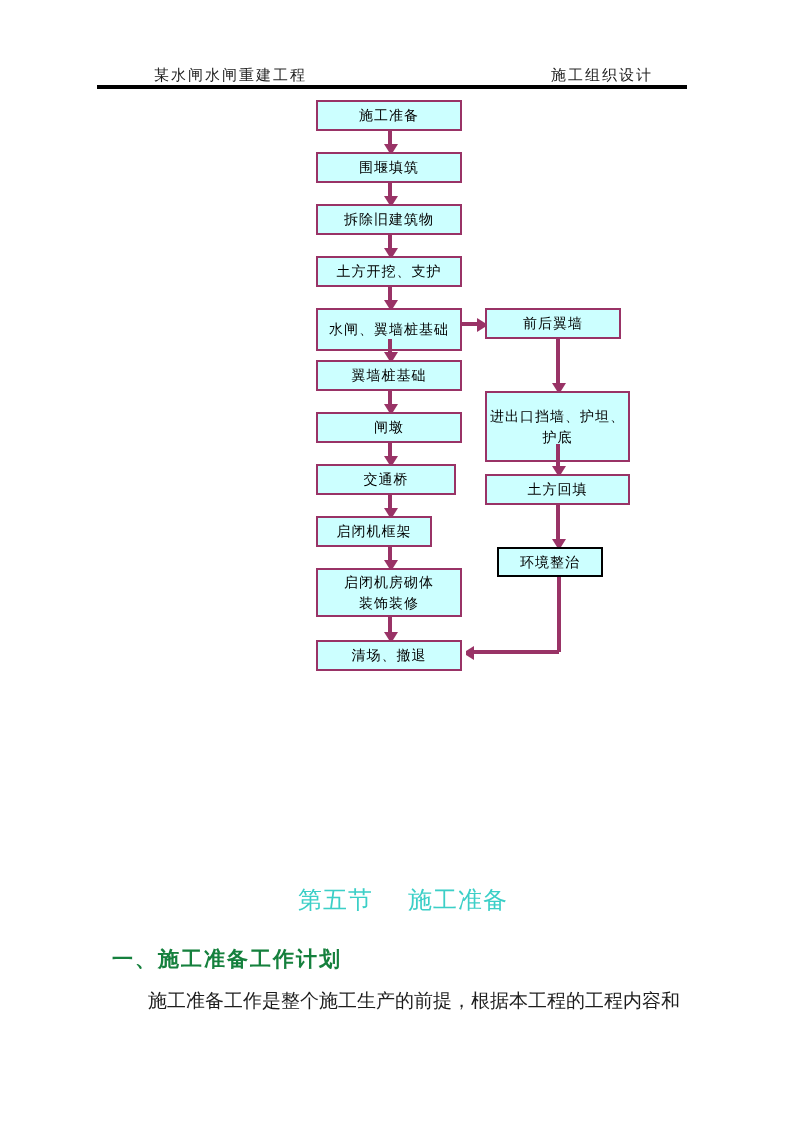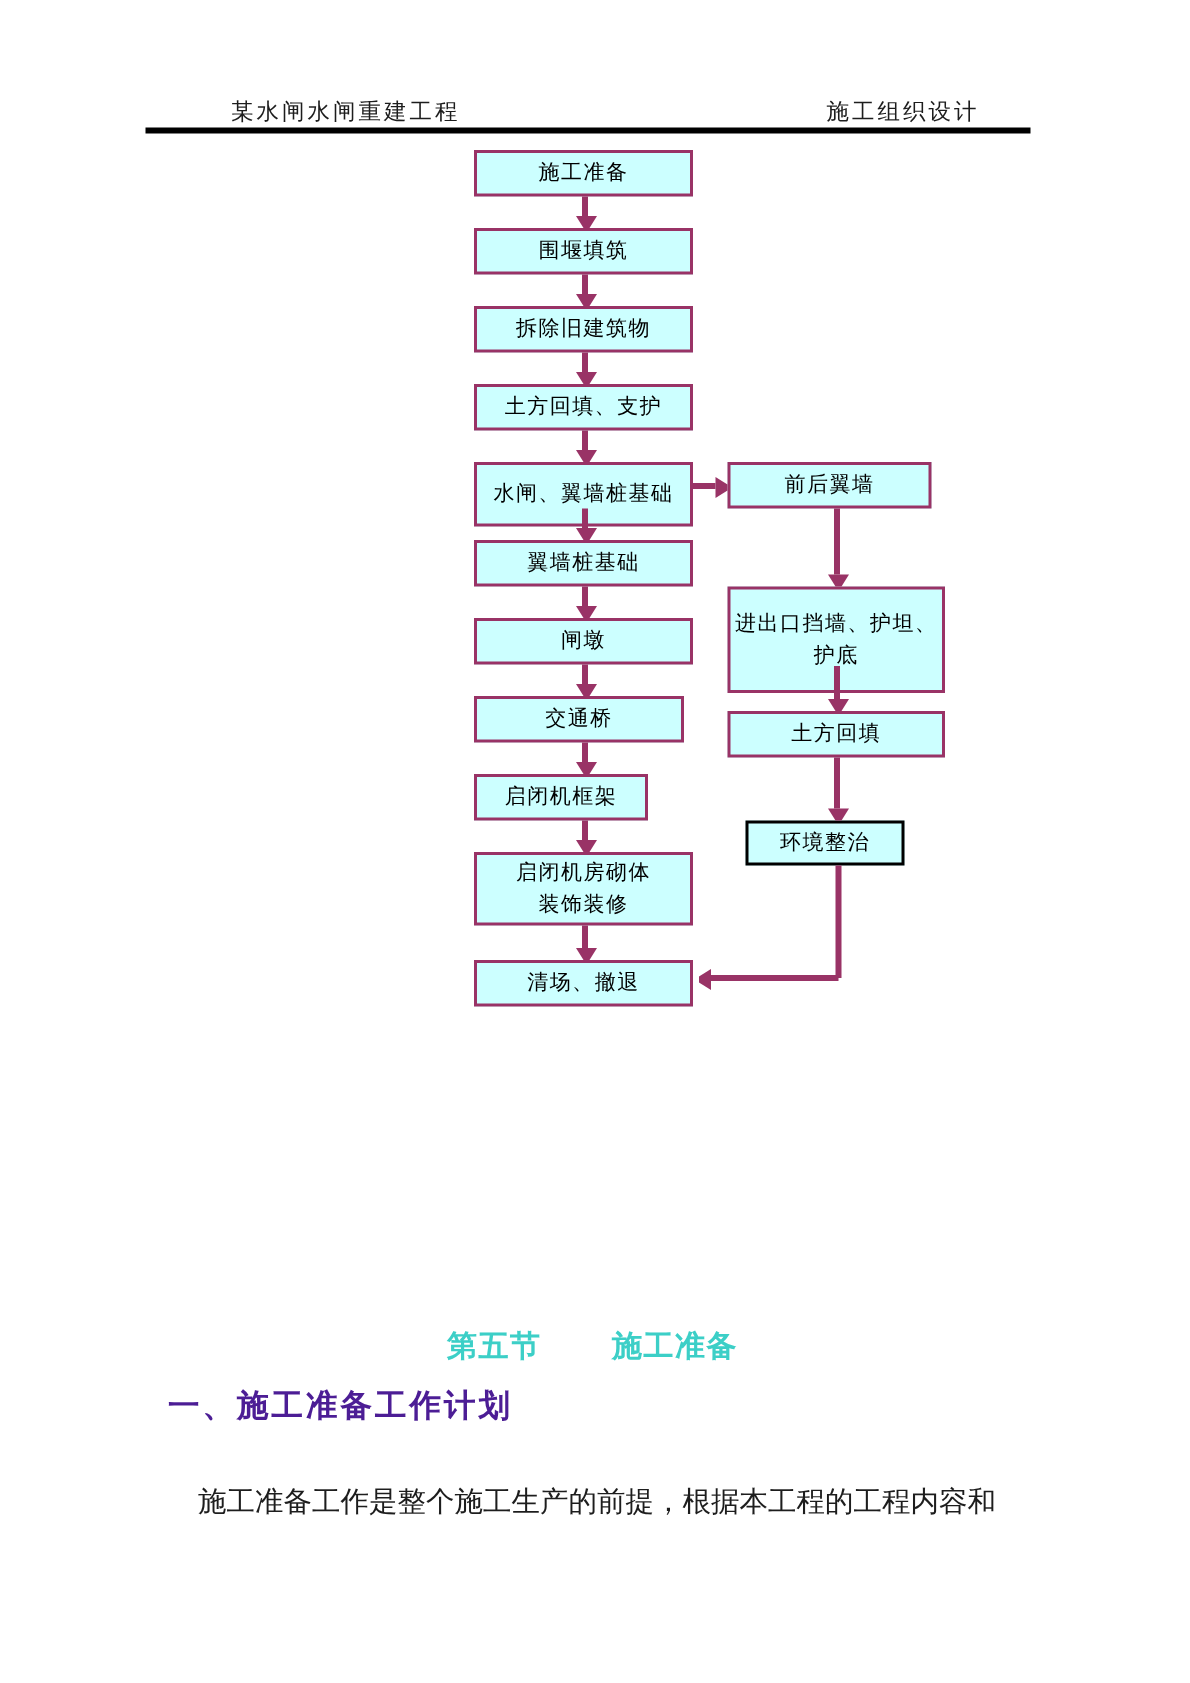--- a/index.html
+++ b/index.html
@@ -41,53 +41,53 @@
   .tr { position:absolute; width:0; height:0;
         border-top:5px solid transparent; border-bottom:5px solid transparent;
         border-left:8px solid #993366; }
   .tl { position:absolute; width:0; height:0;
         border-top:5px solid transparent; border-bottom:5px solid transparent;
         border-right:8px solid #993366; }
 
   
   .sec-part, .sec-title {
     position:absolute; top:878px;
-    font-weight:bold; font-size:20px;
+    font-weight:normal; font-size:24px;
     color:#3CCFC7; letter-spacing:1px; white-space:nowrap;
     font-family:"Liberation Sans", sans-serif;
   }
   .sec-part  { left:292px; }
   .sec-title { left:402px; }
   .subheading {
-    position:absolute; left:106px; top:917px;
-    font-weight:bold; font-size:21px; color:#4c1d95;
+    position:absolute; left:106px; top:939px;
+    font-weight:bold; font-size:21px; color:#15803d;
     letter-spacing:2px; white-space:nowrap;
     font-family:Liberation Serif, serif;
   }
   .bodytext {
-    position:absolute; left:126px; top:982px;
+    position:absolute; left:142px; top:982px;
     font-size:19px; color:#1d1d1d; white-space:nowrap;
     font-family:Liberation Serif, serif;
   }
 </style>
 </head>
 <body>
 
 <div class="page">
 
   <div class="hdr-text hdr-left">某水闸水闸重建工程</div>
   <div class="hdr-text hdr-right">施工组织设计</div>
   <div class="hdr-rule"></div>
 
   <div>
 
     <div class="fbox" style="left:312px;top:96px;width:146px;height:31px">施工准备</div>
     <div class="fbox" style="left:312px;top:148px;width:146px;height:31px">围堰填筑</div>
     <div class="fbox" style="left:312px;top:200px;width:146px;height:31px">拆除旧建筑物</div>
-    <div class="fbox" style="left:312px;top:252px;width:146px;height:31px">土方回填、支护</div>
+    <div class="fbox" style="left:312px;top:252px;width:146px;height:31px">土方开挖、支护</div>
     <div class="fbox" style="left:312px;top:304px;width:146px;height:43px">水闸、翼墙桩基础</div>
     <div class="fbox" style="left:312px;top:356px;width:146px;height:31px">翼墙桩基础</div>
     <div class="fbox" style="left:312px;top:408px;width:146px;height:31px">闸墩</div>
     <div class="fbox" style="left:312px;top:460px;width:140px;height:31px">交通桥</div>
     <div class="fbox" style="left:312px;top:512px;width:116px;height:31px">启闭机框架</div>
     <div class="fbox" style="left:312px;top:564px;width:146px;height:49px">启闭机房砌体
 装饰装修</div>
     <div class="fbox" style="left:312px;top:636px;width:146px;height:31px">清场、撤退</div>
 
     <div class="fbox" style="left:481px;top:304px;width:136px;height:31px">前后翼墙</div>

